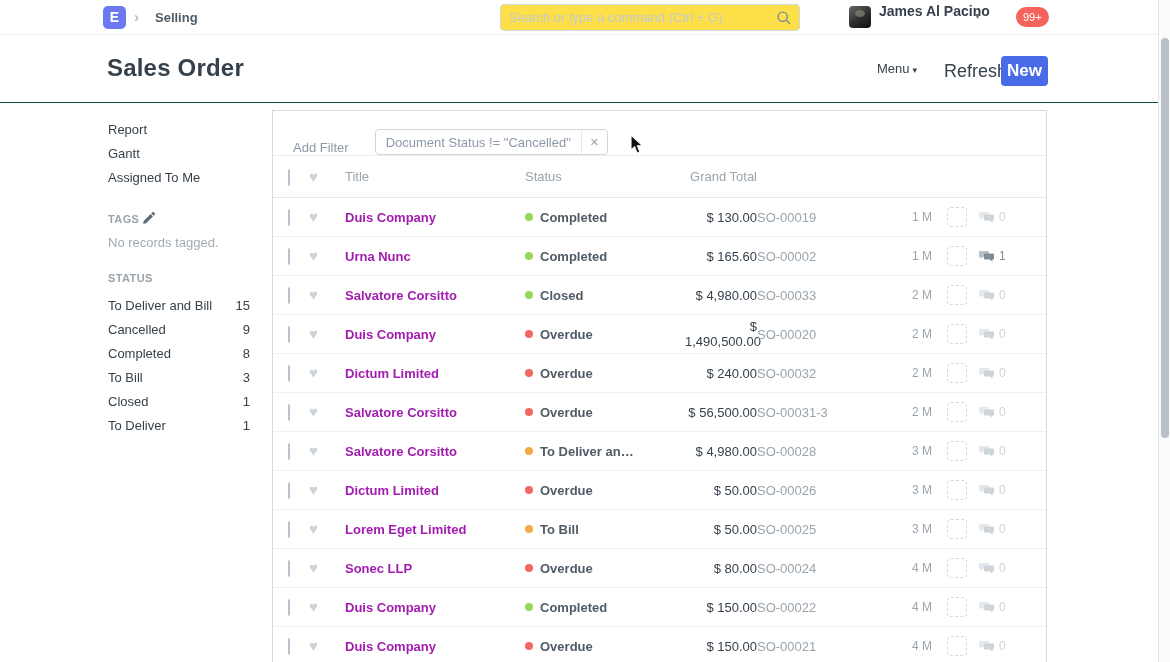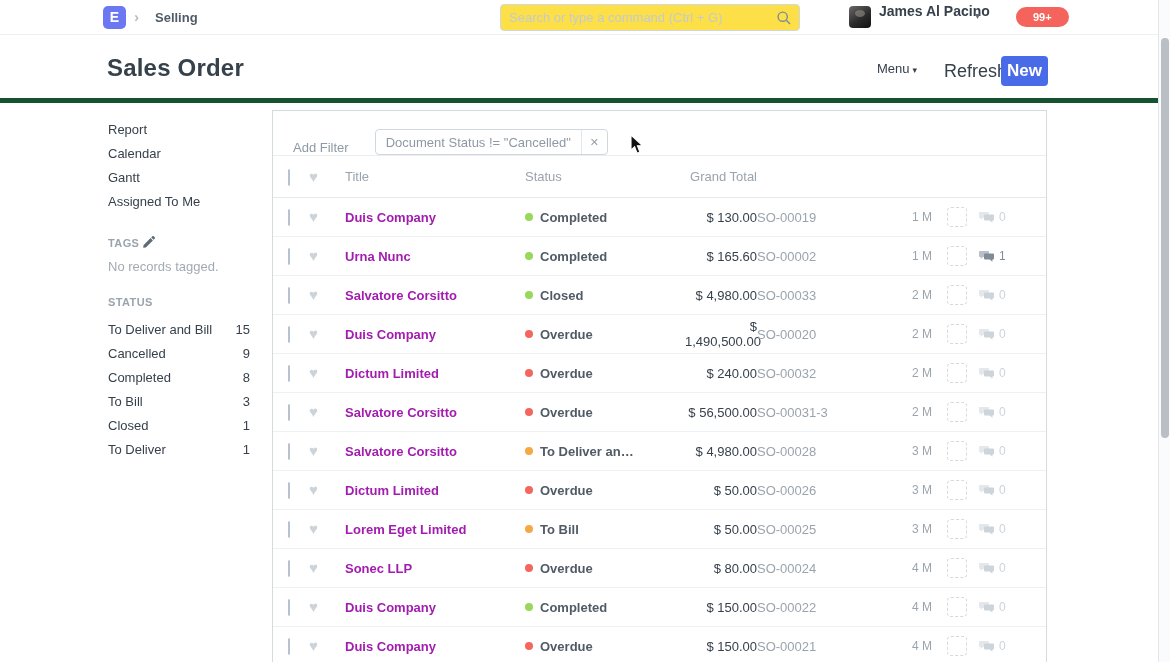--- a/index.html
+++ b/index.html
@@ -19,25 +19,25 @@
     color:#6c7680;background:transparent;font-family:inherit}
   .search-input::placeholder{color:#c3cad1}
   .search-icon{position:absolute;right:7px;top:5px}
   .avatar{position:absolute;left:849px;top:6px;width:22px;height:22px;border-radius:4px;
     background:linear-gradient(145deg,#6a6a6a 0%,#2c2c2c 55%,#111 100%);}
   .avatar:after{content:"";position:absolute;left:6px;top:4px;width:10px;height:7px;border-radius:50%;
     background:#9a9388;opacity:.55}
   .username{position:absolute;left:879px;top:3px;font-size:14px;font-weight:bold;color:#36414c}
   .user-caret{position:absolute;left:975px;top:10px;font-size:10px;color:#5e6a75}
   .notif-badge{position:absolute;left:1016px;top:7px;min-width:32px;height:20px;border-radius:10px;
-    background:#f4635c;color:#fff;font-size:11px;font-weight:bold;line-height:20px;text-align:center;padding:0 17px}
+    background:#f4635c;color:#fff;font-size:11px;font-weight:normal;line-height:20px;text-align:center;padding:0 7px}
 
   
   .page-head{position:absolute;left:0;top:35px;width:1170px;height:68px;background:#fff;
-    border-bottom:5px solid #14532d;}
+    border-bottom:1px solid #14532d;}
   .page-title{position:absolute;left:107px;top:19px;font-size:24px;font-weight:bold;color:#36414c;letter-spacing:.2px}
   .menu-btn{position:absolute;left:877px;top:26px;font-size:13px;color:#36414c;cursor:pointer}
   .menu-btn .caret{font-size:9px;color:#36414c;margin-left:3px}
   .refresh-btn{position:absolute;left:944px;top:26px;font-size:18px;color:#36414c;cursor:pointer}
   .new-btn{position:absolute;left:1001px;top:56px;width:47px;height:30px;border:none;border-radius:4px;
     background:#4a6be8;color:#fff;font-size:17px;font-weight:bold;font-family:inherit;cursor:pointer}
 
   
   .sidebar{position:absolute;left:108px;top:118px;width:142px;font-size:13px}
   .side-item{height:24px;line-height:24px;color:#36414c;cursor:pointer}
@@ -120,21 +120,20 @@
   <div class="menu-btn"><span>Menu</span><span class="caret">▾</span></div>
   <div class="refresh-btn">Refresh</div>
 </div>
 <button class="new-btn">New</button>
 
 <div class="sidebar">
   <div>
 
       <div class="side-item">Report</div>
 
-      <div class="side-item">Calendar</div>
 
       <div class="side-item">Gantt</div>
 
       <div class="side-item">Assigned To Me</div>
     </div>
   <div class="side-label">
     <span>TAGS</span>
     <span>
       <svg width="12" height="12" viewBox="0 0 12 12">
           <path d="M0.5 9.2 L7.6 2.1 L9.9 4.4 L2.8 11.5 L0.2 11.8 Z M8.3 1.4 L9.6 0.1 C9.9 -0.1 10.4 0 10.7 0.3 L11.7 1.3 C12 1.6 12.1 2.1 11.9 2.4 L10.6 3.7 Z" fill="#5e6a75"></path>

